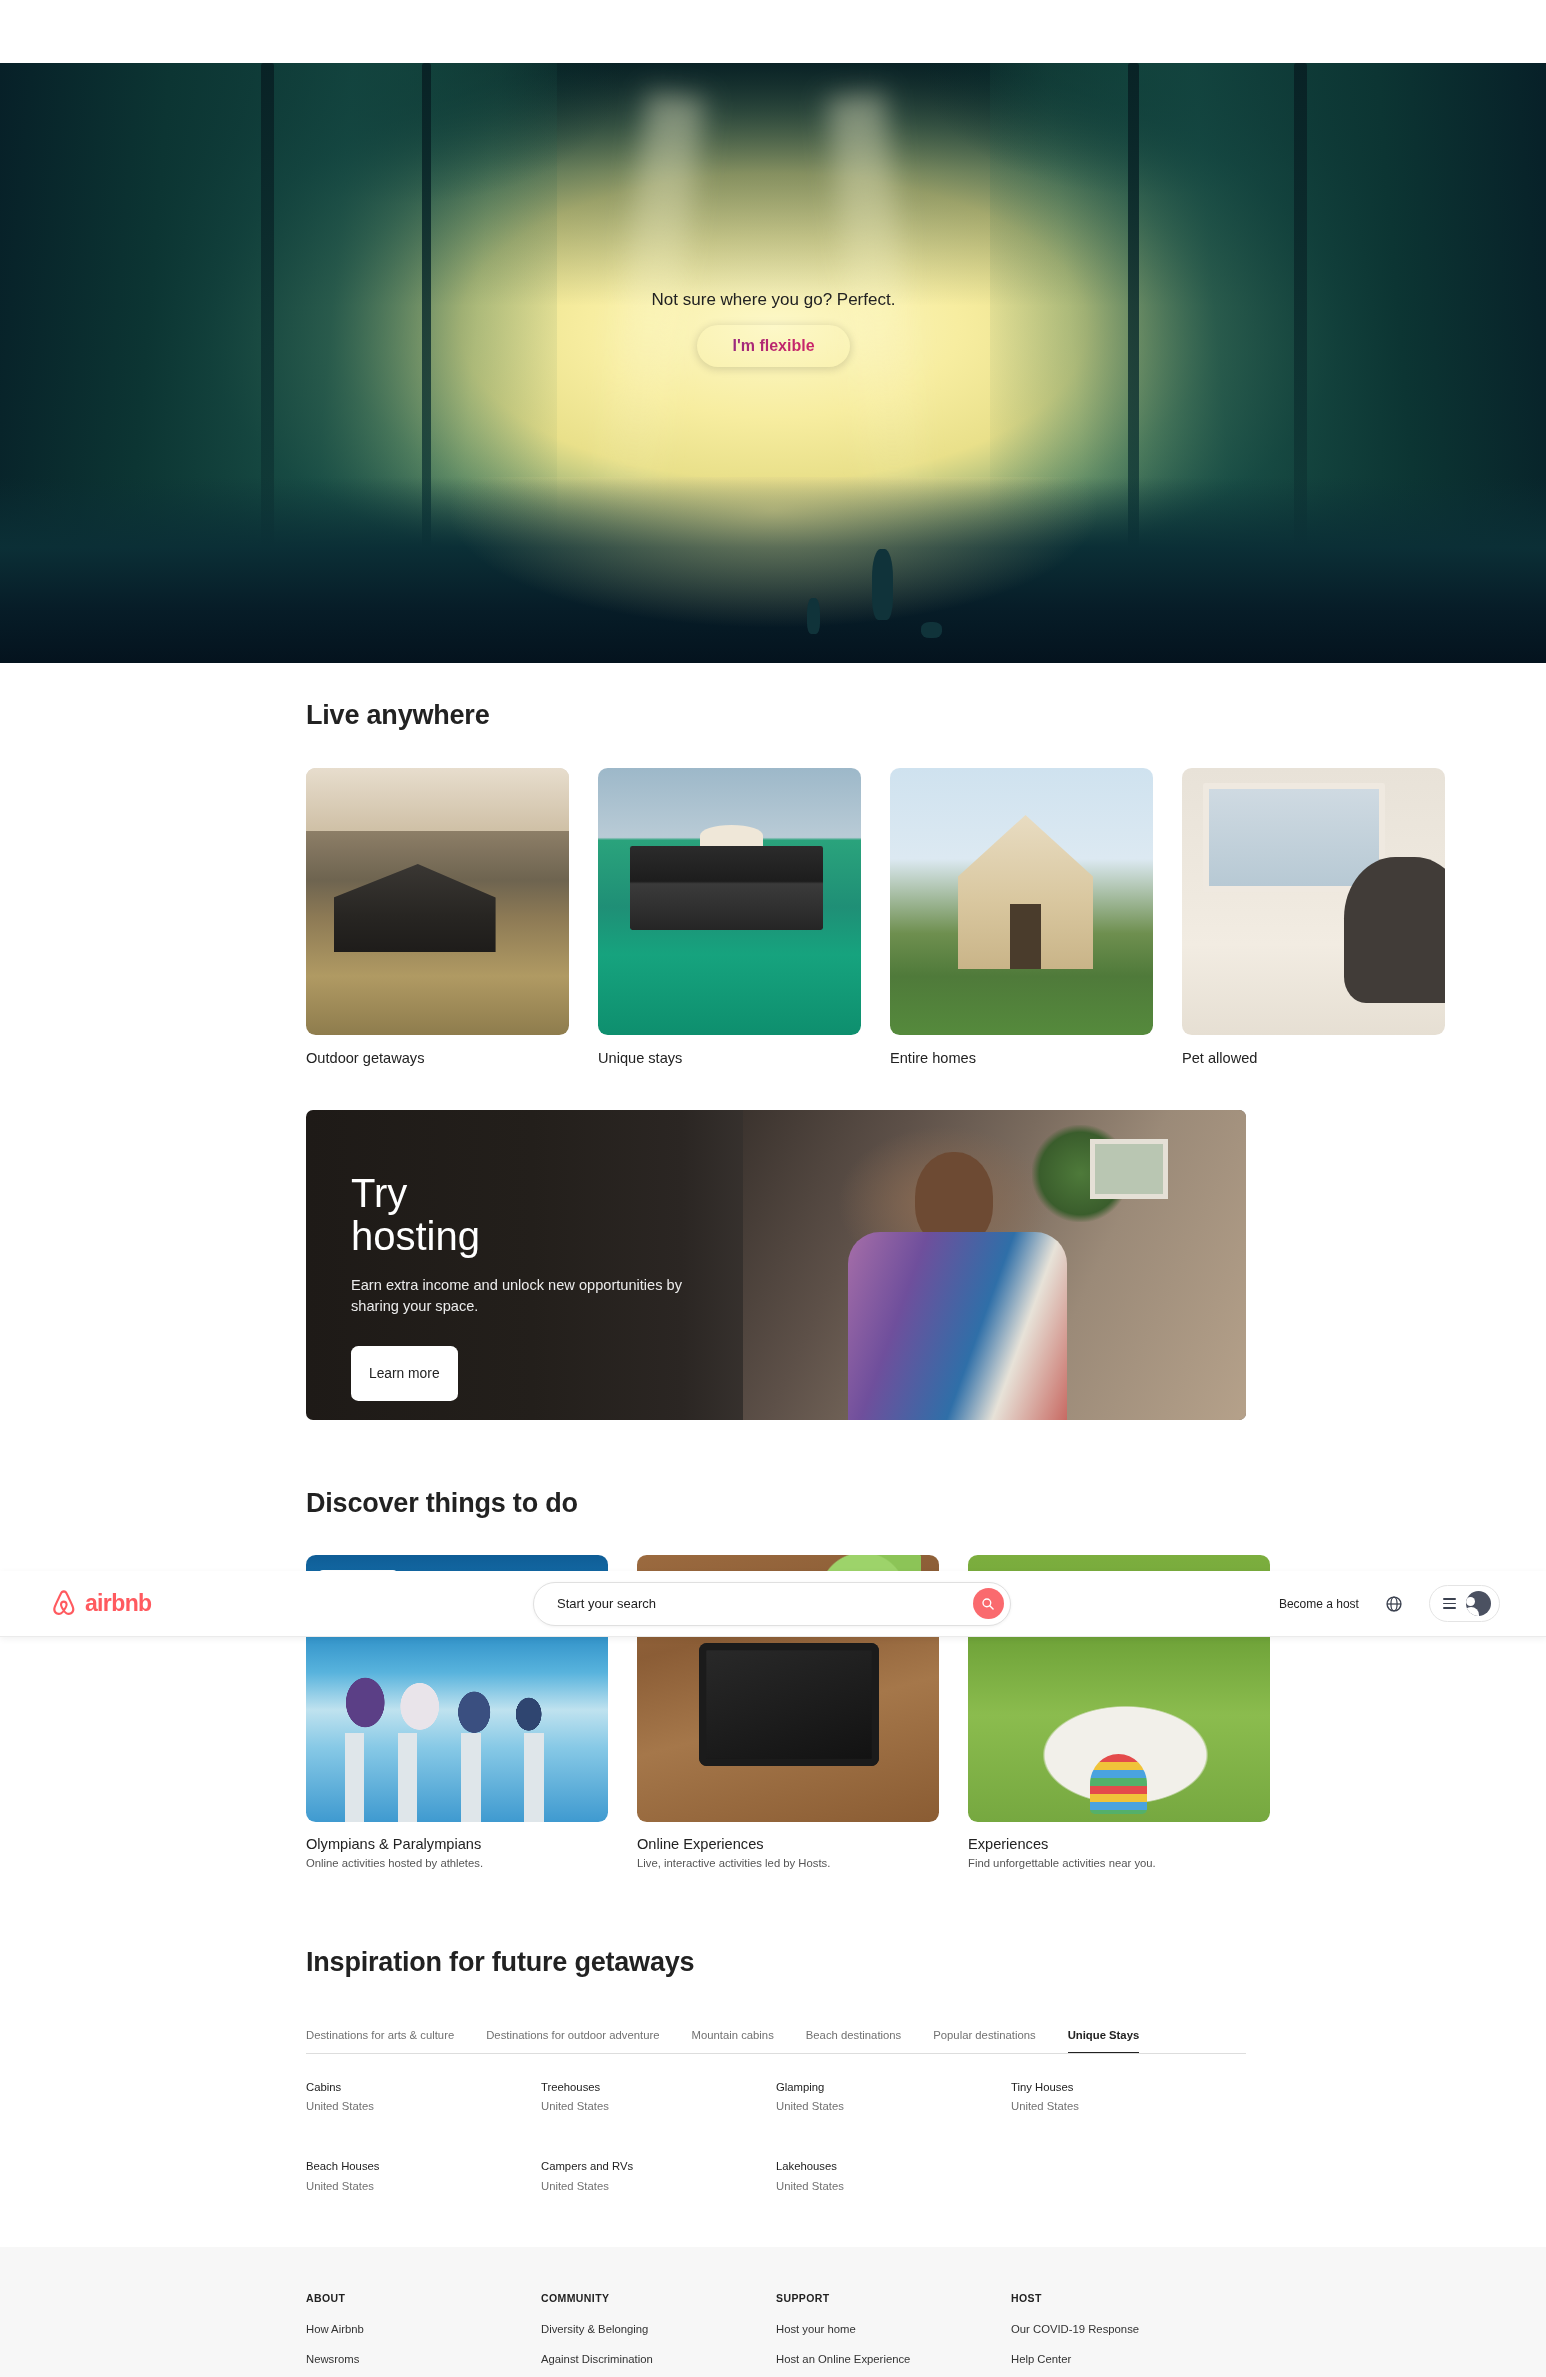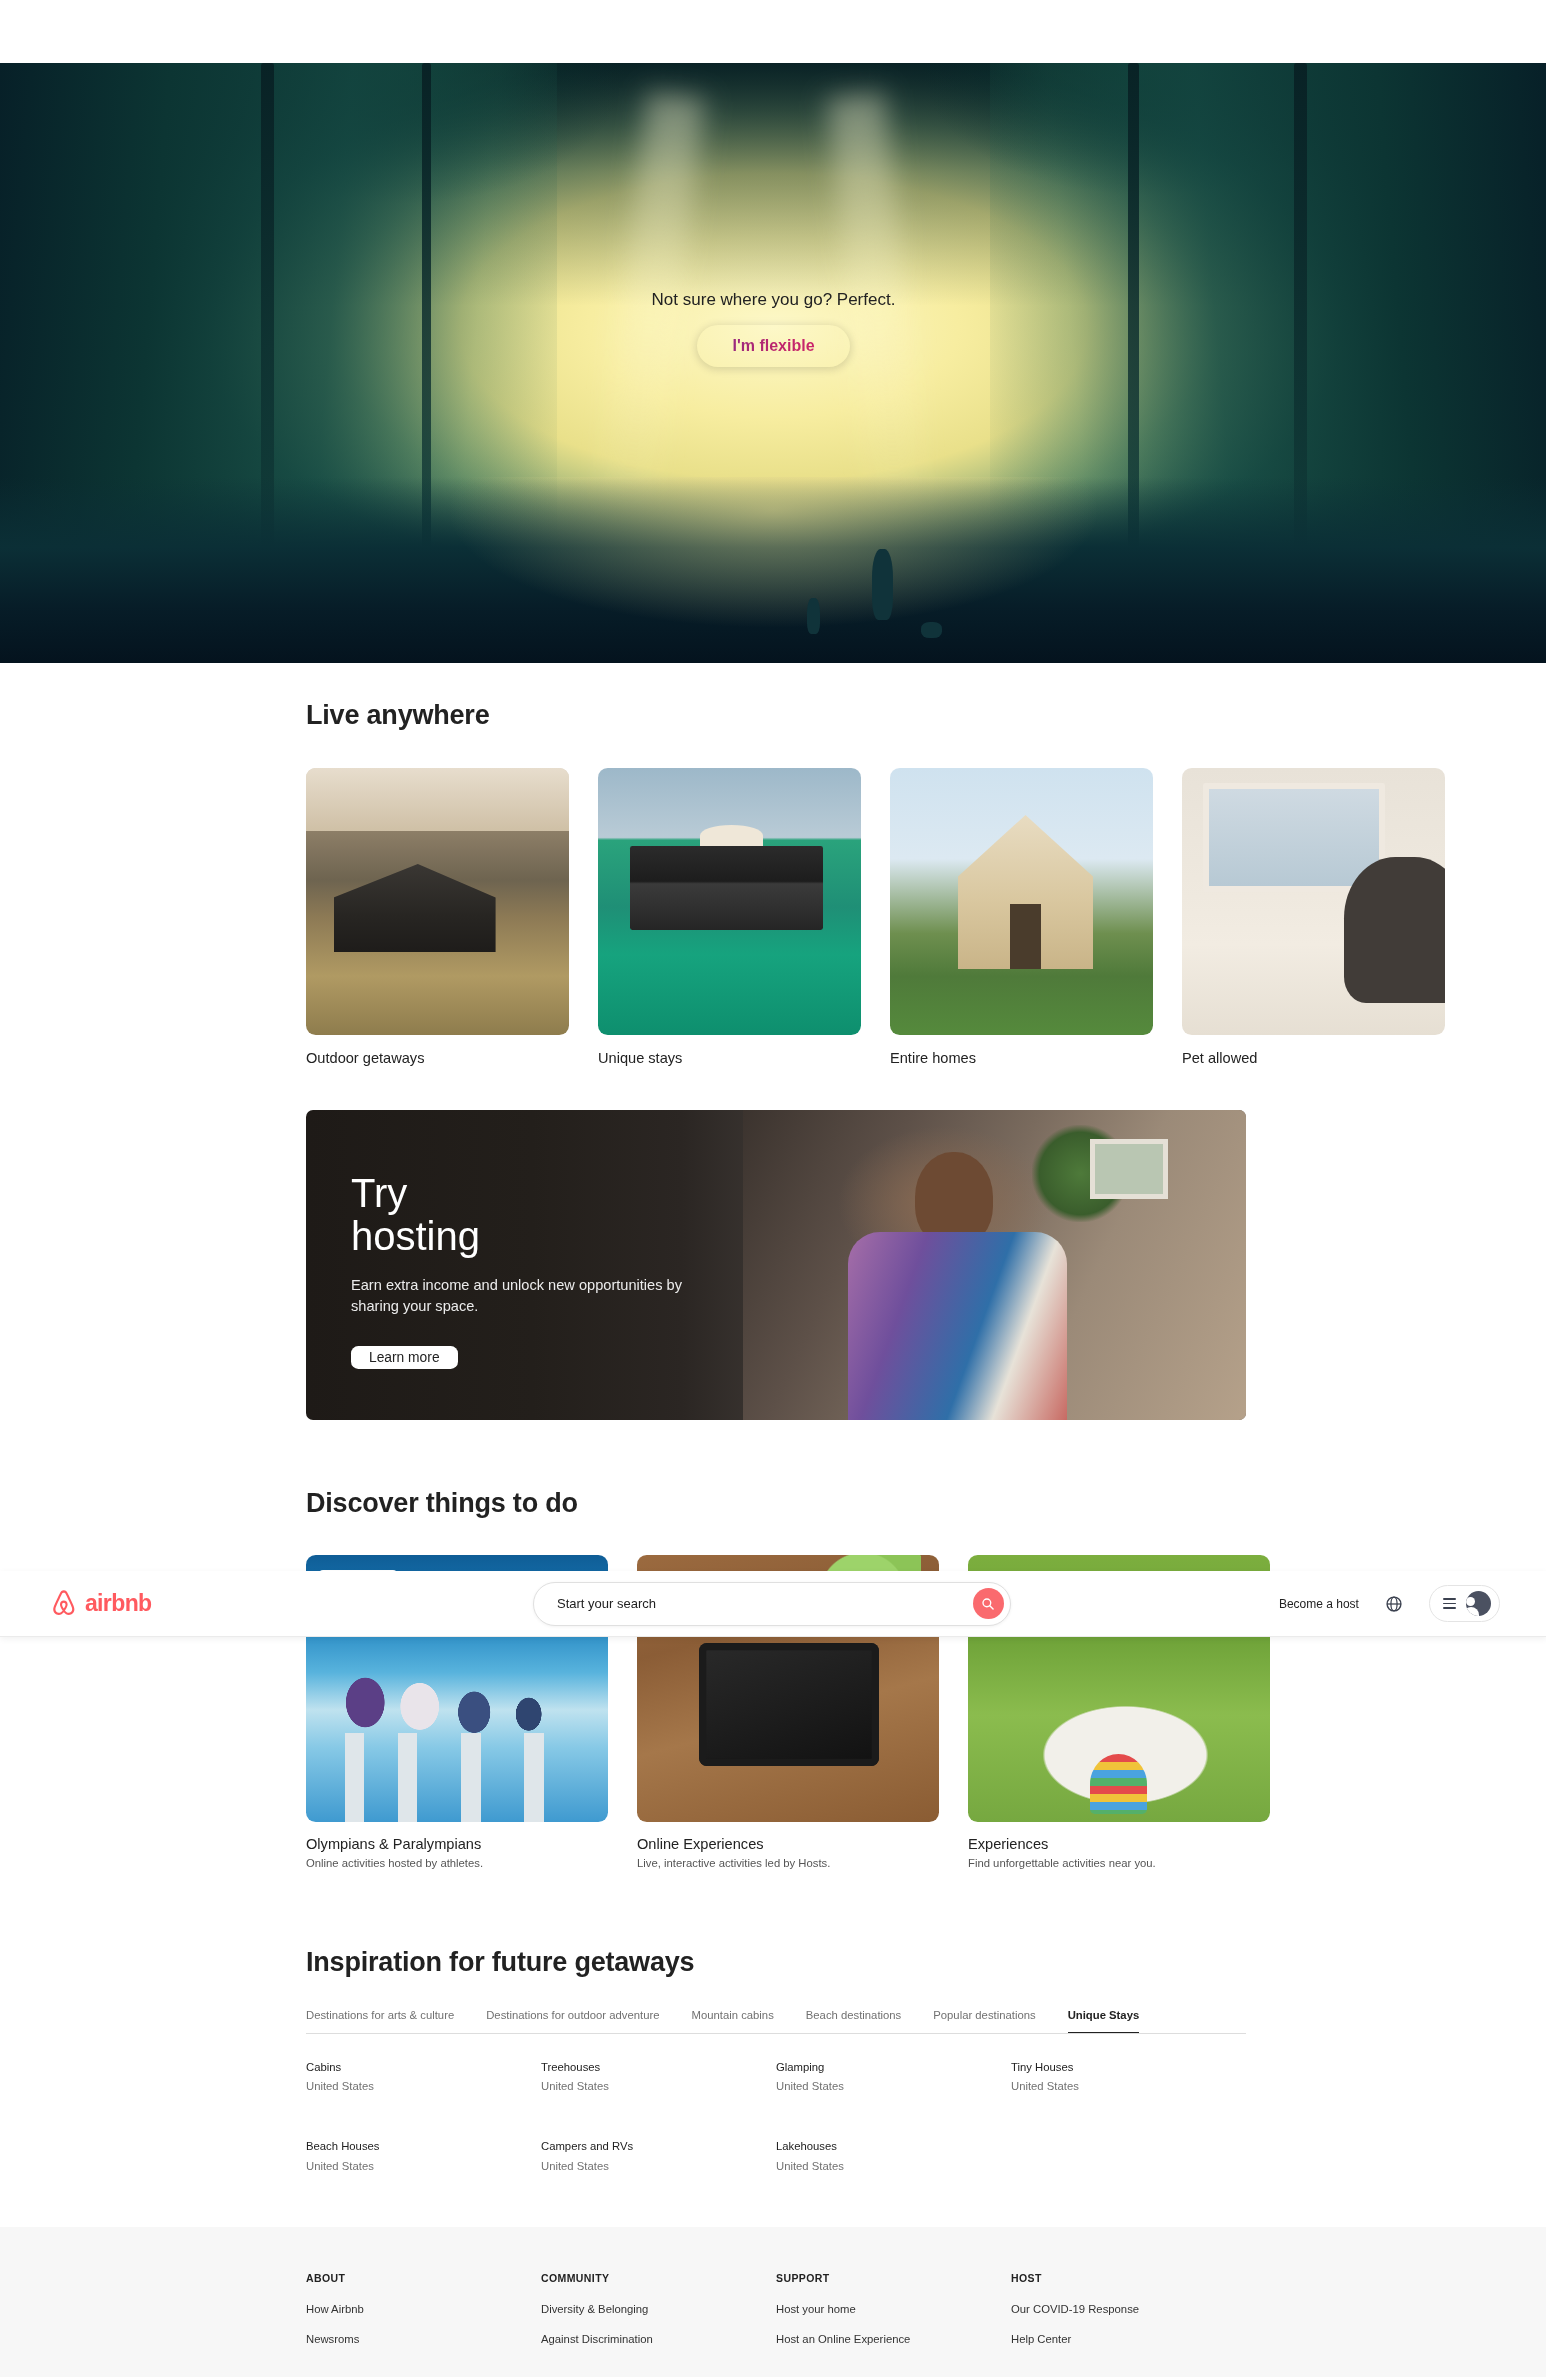--- a/index.html
+++ b/index.html
@@ -255,21 +255,21 @@
     color: #ececec;
     line-height: 1.45;
   }
   .th-btn {
     margin-top: 29px;
     display: inline-block;
     background: #ffffff;
     color: #222222;
     border: none;
     border-radius: 7.3px;
-    padding: 4px 18px;
+    padding: 20px 18px;
     font-size: 13.8px;
     font-family: "Liberation Sans", sans-serif;
     cursor: pointer;
   }
 
   
   .discover { margin-top: 68px; }
   .dc-cards {
     display: flex;
     gap: 29px;
@@ -358,20 +358,21 @@
     padding-bottom: 0;
   }
   .insp-tab {
     font-size: 11.3px;
     color: #717171;
     padding-bottom: 11.3px;
     cursor: pointer;
     white-space: nowrap;
     border-bottom: 1.6px solid transparent;
     margin-bottom: -0.8px;
+    margin-top: 20px;
   }
   .insp-tab.active {
     color: #222222;
     font-weight: bold;
     border-bottom: 1.6px solid #222222;
   }
   .insp-grid {
     margin-top: 27.6px;
     display: grid;
     grid-template-columns: repeat(4, 1fr);

